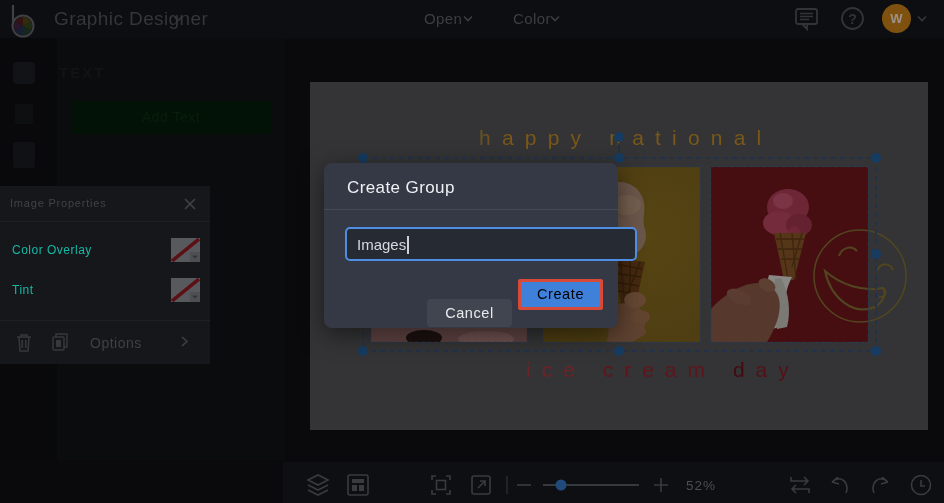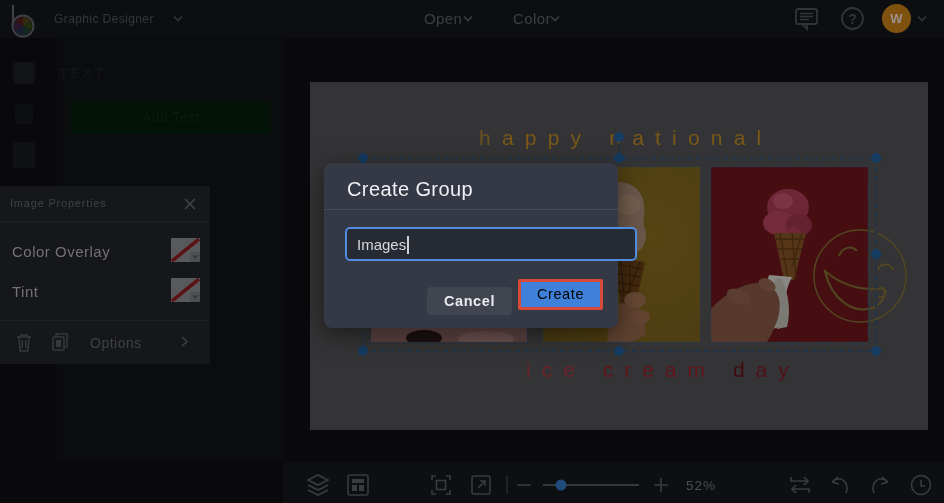--- a/index.html
+++ b/index.html
@@ -3,46 +3,46 @@
 <meta charset="utf-8">
 <style>
   * { margin:0; padding:0; box-sizing:border-box; }
   html,body { width:944px; height:503px; overflow:hidden; background:#0a0a0c;
     font-family:"Liberation Sans", sans-serif; }
   .abs { position:absolute; }
   #stage { position:relative; width:944px; height:503px; }
 
   
   #topbar { left:0; top:0; width:944px; height:38px; background:#0d0e11; }
-  .tb-txt { color:#34363c; font-size:12px; line-height:38px; letter-spacing:0.4px; }
+  .tb-txt { color:#34363c; font-size:19px; line-height:38px; letter-spacing:0.4px; }
 
   
   #leftpanel { left:57px; top:38px; width:228px; height:422px; background:#0b0c0e; }
   #leftrail  { left:0; top:38px; width:57px; height:422px; background:#09090b; }
 
   
   #canvas { left:310px; top:82px; width:618px; height:348px; background:#343436; overflow:hidden; }
 
   
   #props { left:0; top:186px; width:210px; height:178px; background:#16171b; }
-  .prop-lbl { color:#737373; font-size:15px; letter-spacing:0.5px; }
+  .prop-lbl { color:#14b8a6; font-size:12px; letter-spacing:0.5px; }
 
   
   #modal { left:324px; top:163px; width:294px; height:165px; background:#353945;
            border-radius:8px; box-shadow:0 6px 24px rgba(0,0,0,0.5); }
-  #modal h1 { position:absolute; left:23px; top:15px; font-size:20px; font-weight:400;
+  #modal h1 { position:absolute; left:23px; top:15px; font-size:17px; font-weight:400;
               color:#eef0f3; letter-spacing:0.4px; }
   #mdivider { left:0; top:46px; width:294px; height:1px; background:#454a55; }
   #minput { left:21px; top:64px; width:292px; height:34px; background:#262a33;
             border:2px solid #4e8ee2; border-radius:5px; }
   #minput span { position:absolute; left:10px; top:7px; font-size:15px; color:#d6d8dc; }
   #cursor { left:60px; top:7px; width:1.5px; height:18px; background:#cfd1d5; }
   .btn { position:absolute; font-size:14.5px; text-align:center; }
-  #btn-cancel { left:103px; top:124px; width:85px; height:28px; background:#41454f;
-                border-radius:4px; color:#e9eaed; line-height:28px; letter-spacing:0.6px;font-weight:bold; }
+  #btn-cancel { left:103px; top:136px; width:85px; height:28px; background:#41454f;
+                border-radius:4px; color:#e9eaed; line-height:28px; letter-spacing:0.6px; }
   #btn-create { left:194px; top:116px; width:85px; height:31px; background:#3f80da;
                 border:3px solid #d84a38; border-radius:2px; color:#000000;
                 line-height:25px; letter-spacing:0.6px; }
 
   
   #btoolbar { left:283px; top:462px; width:661px; height:41px; background:#0e0f13; }
 
   .word { white-space:pre; }
 </style>
 </head>

